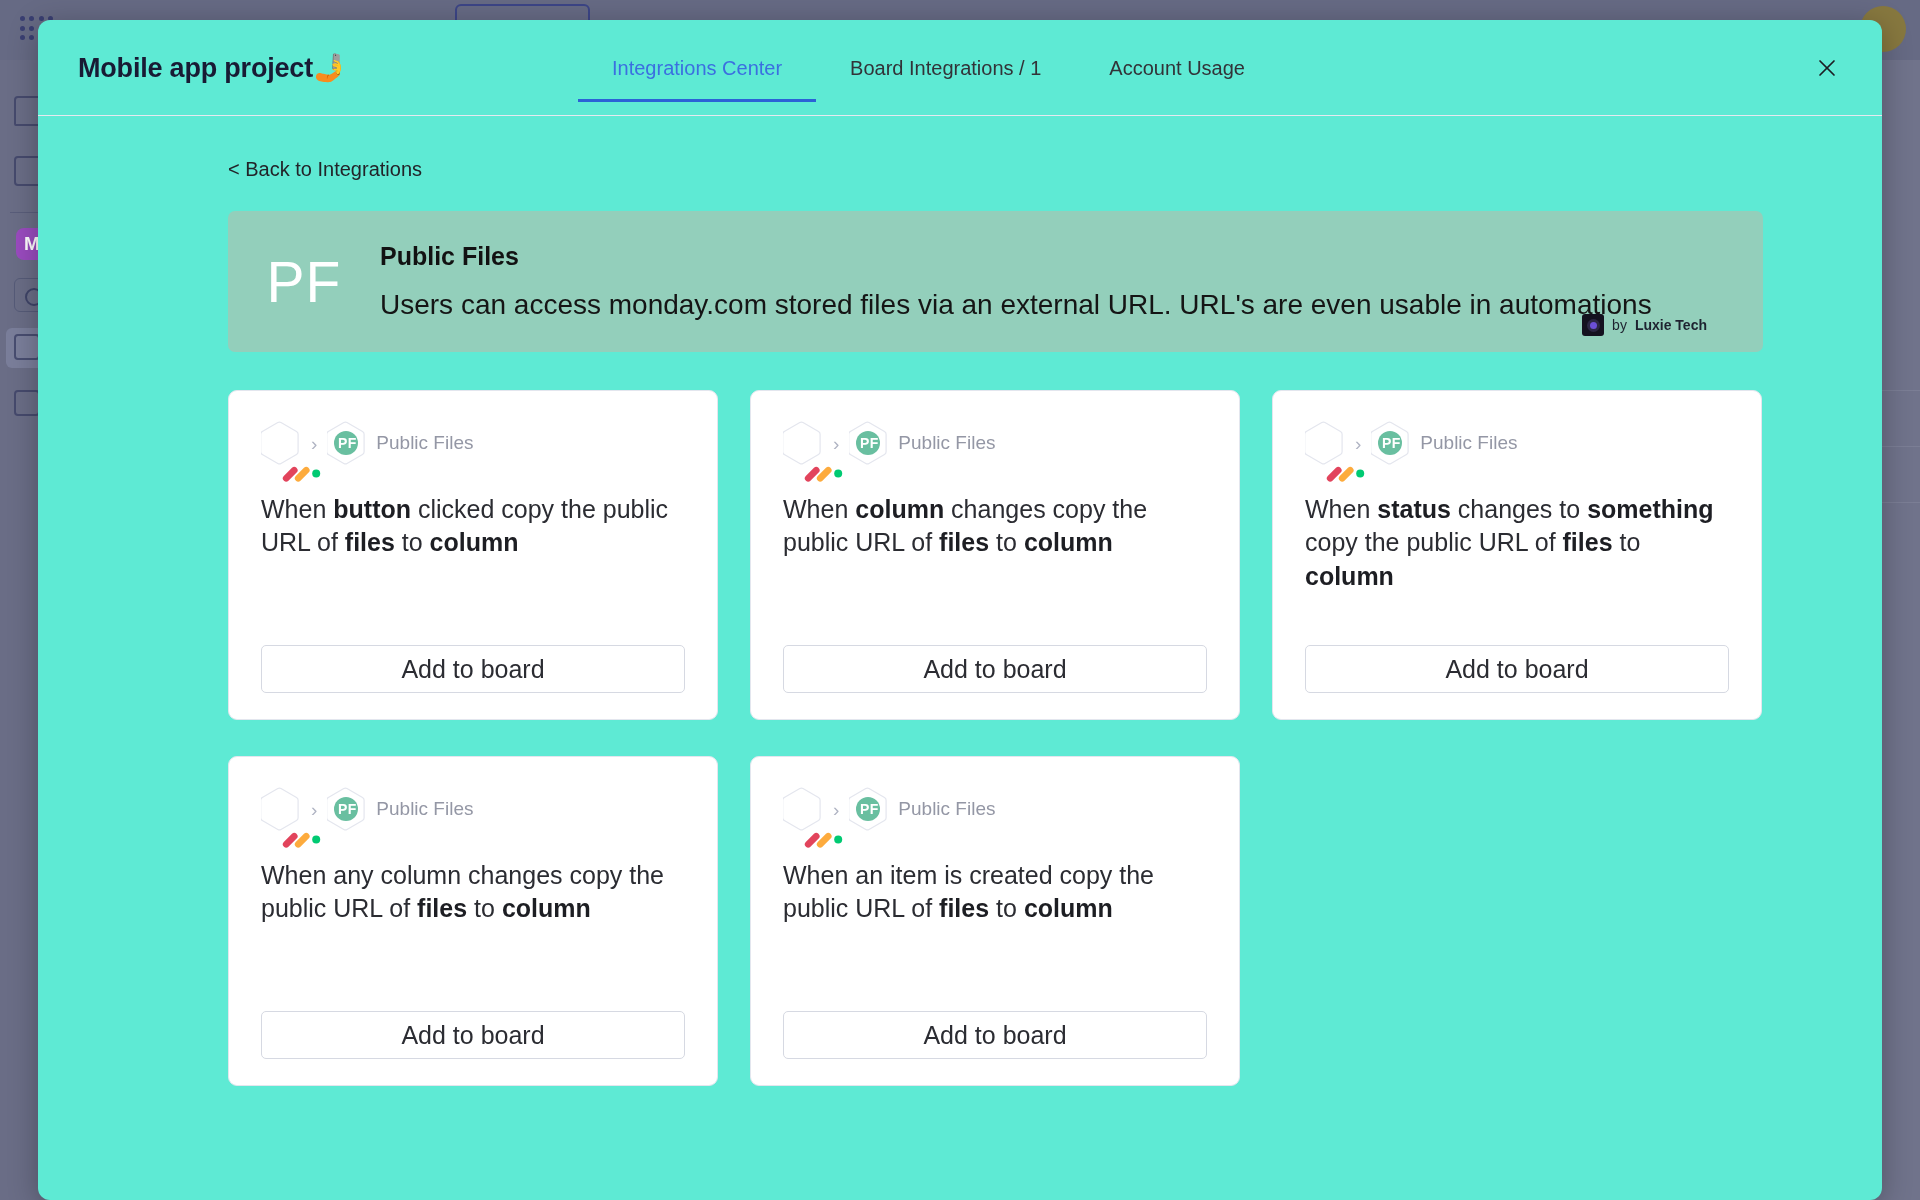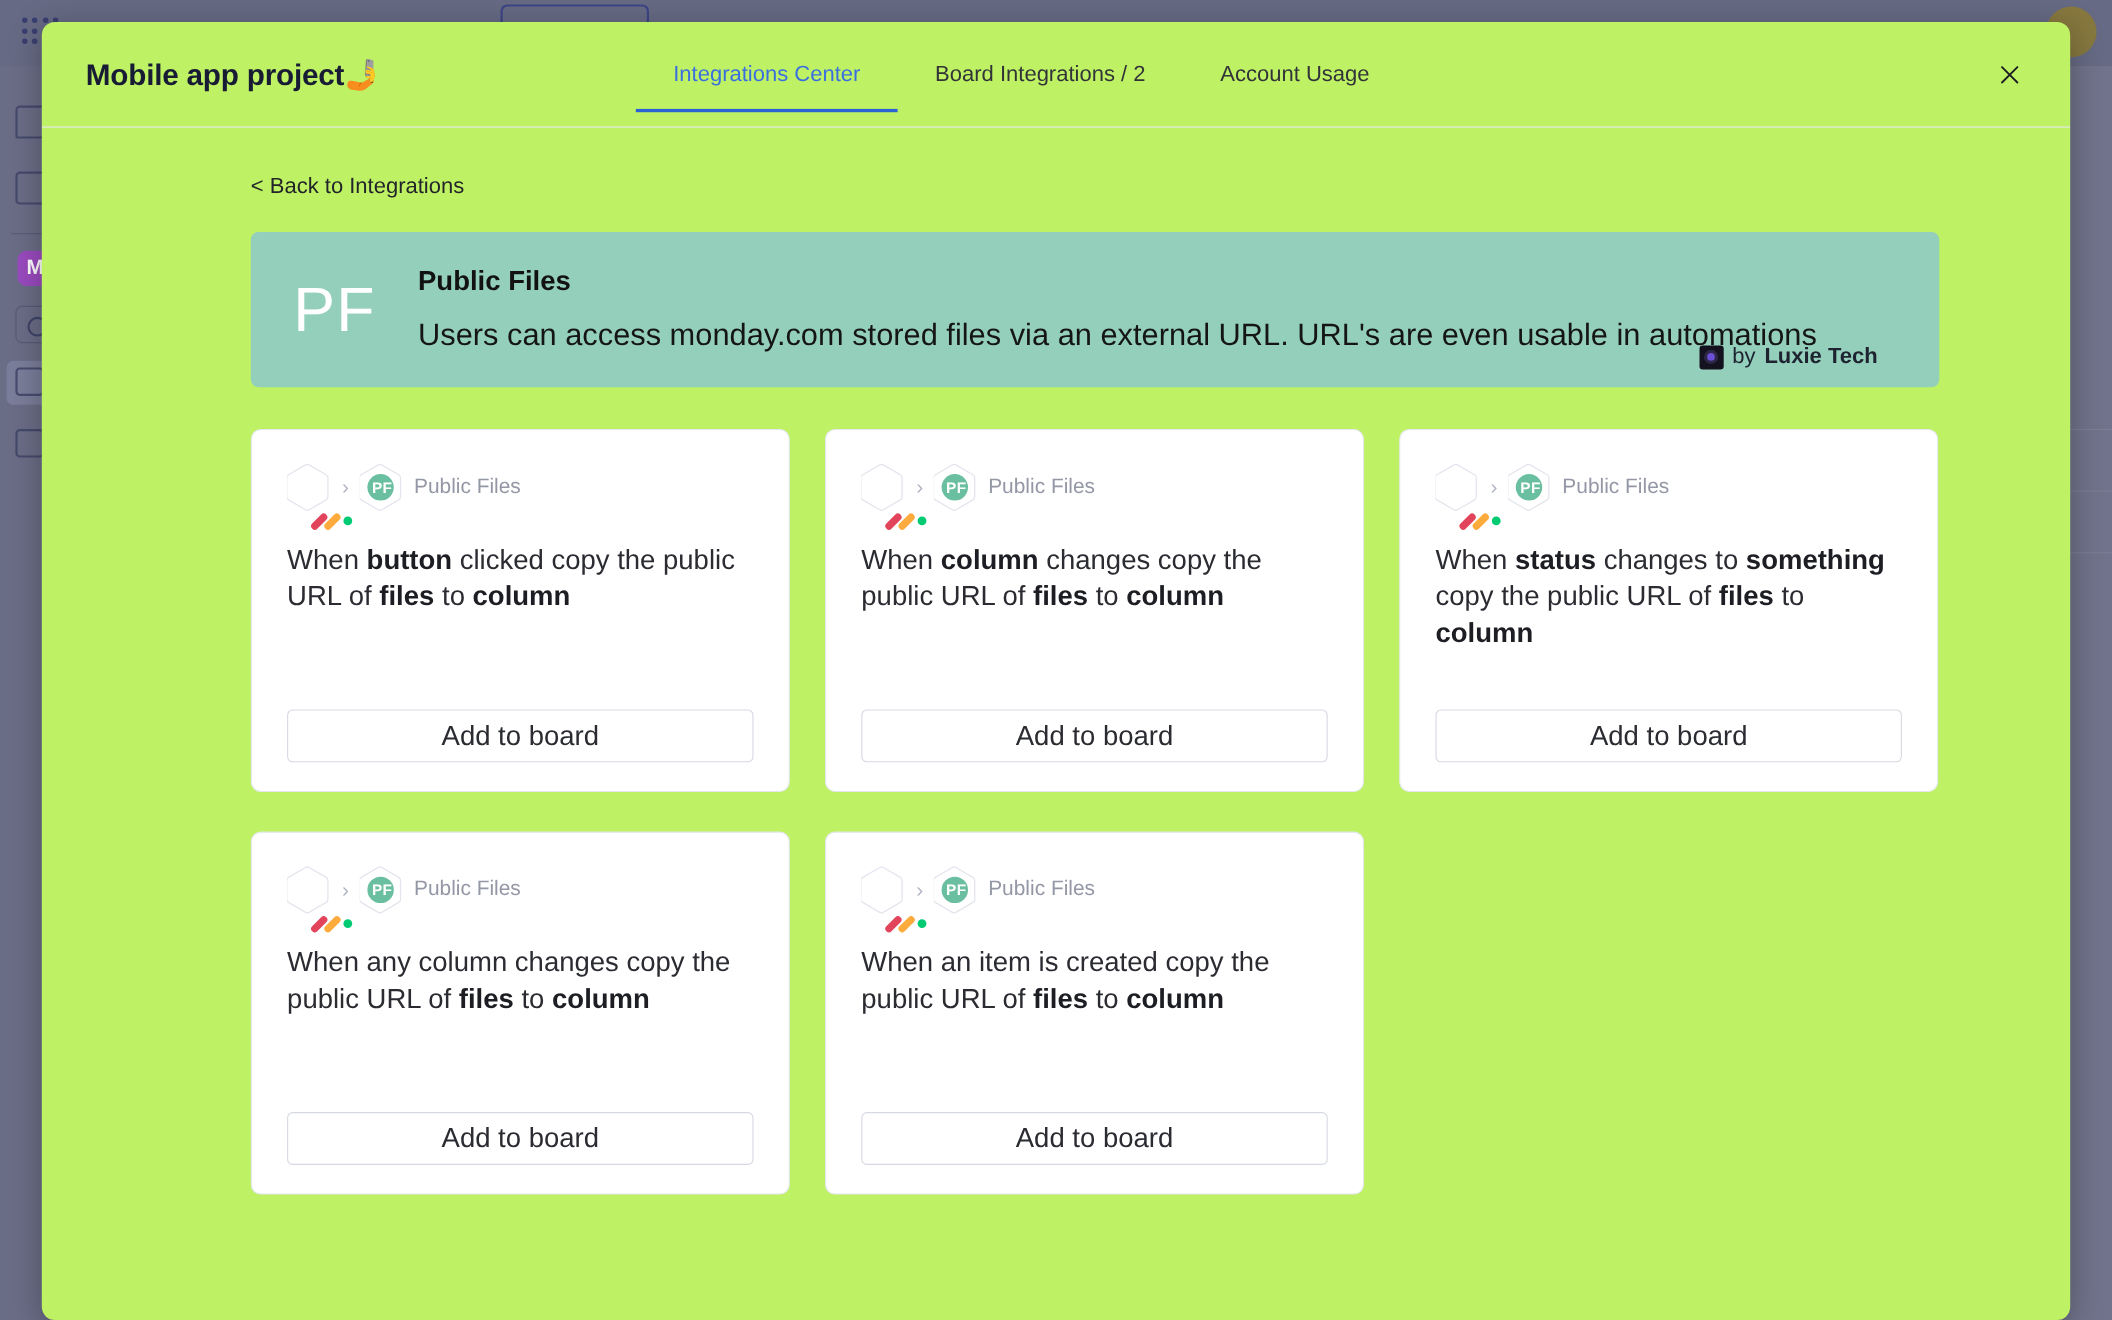--- a/index.html
+++ b/index.html
@@ -75,21 +75,21 @@
   }
   .bd-row {
     position: absolute; left: 0; width: 100%; height: 1px; background: #7b7e95;
   }
 
   
   .modal {
     position: absolute;
     left: 38px; top: 20px;
     width: 1844px; height: 1180px;
-    background: #bef264;
+    background: #5eead4;
     border-radius: 12px;
     box-shadow: 0 6px 30px rgba(0,0,0,.28);
     overflow: hidden;
   }
 
   .modal-header {
     position: relative;
     height: 96px;
     border-bottom: 1px solid #e6e9ef;
     display: flex; align-items: center;
@@ -162,21 +162,21 @@
   .banner-name {
     font-size: 25px; font-weight: 700; color: #121212;
     margin-bottom: 16px;
   }
   .banner-desc {
     font-size: 28px; color: #151515; line-height: 1.25;
   }
   .banner-author {
     position: absolute; right: 56px; bottom: 16px;
     display: flex; align-items: center; gap: 8px;
-    font-size: 20px; color: #1e2330;
+    font-size: 14px; color: #1e2330;
   }
   .author-logo {
     width: 22px; height: 22px; border-radius: 3px;
     background: #14121f;
     position: relative; flex: 0 0 22px;
     display: flex; align-items: center; justify-content: center;
   }
   .author-logo::after {
     content: ""; width: 7px; height: 7px; border-radius: 50%;
     background: #6b4fd6; box-shadow: 0 0 0 3px #2c2744;
@@ -272,21 +272,21 @@
   </div>
 </div>
 
 <div class="modal">
 
   <div class="modal-header">
     <div class="modal-title">Mobile app project🤳</div>
 
     <div class="tabs">
       <div class="tab active">Integrations Center</div>
-      <div class="tab">Board Integrations / 2</div>
+      <div class="tab">Board Integrations / 1</div>
       <div class="tab">Account Usage</div>
     </div>
 
     <div class="close-btn">
       <svg viewBox="0 0 24 24" width="24" height="24" fill="none" stroke="#1d1e23" stroke-width="1.7" stroke-linecap="round">
         <line x1="5" y1="5" x2="19" y2="19"></line>
           <line x1="19" y1="5" x2="5" y2="19"></line>
       </svg>
     </div>
   </div>

